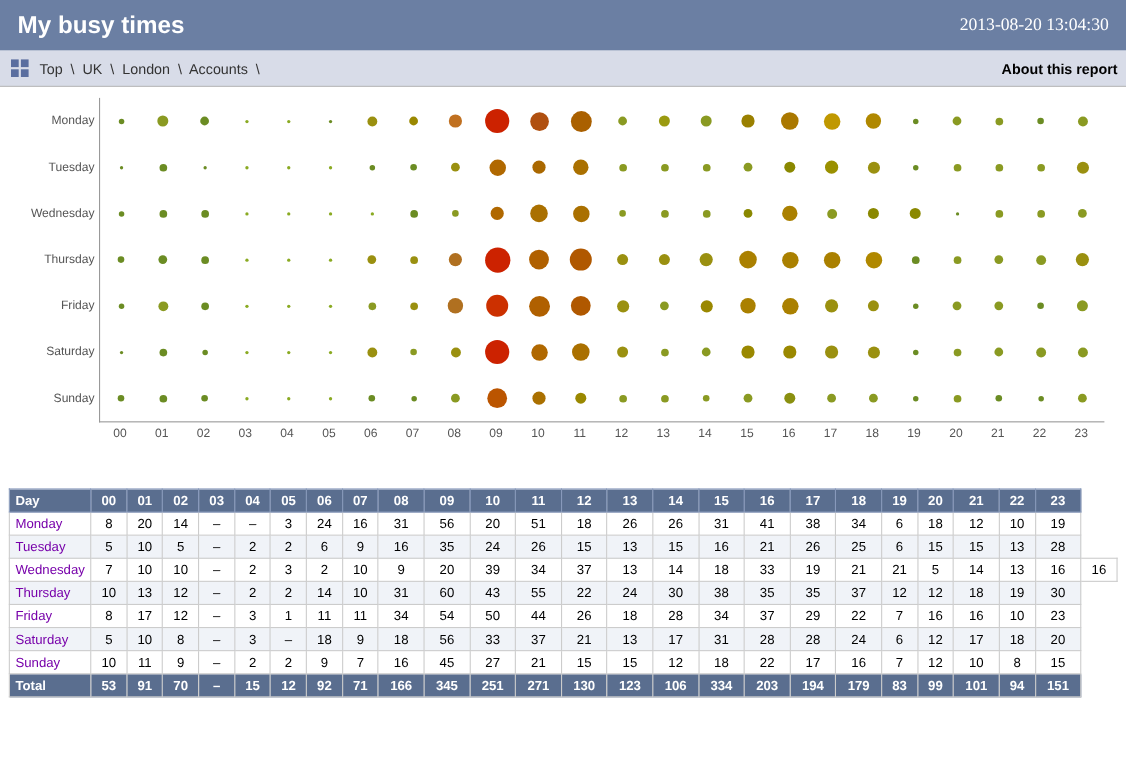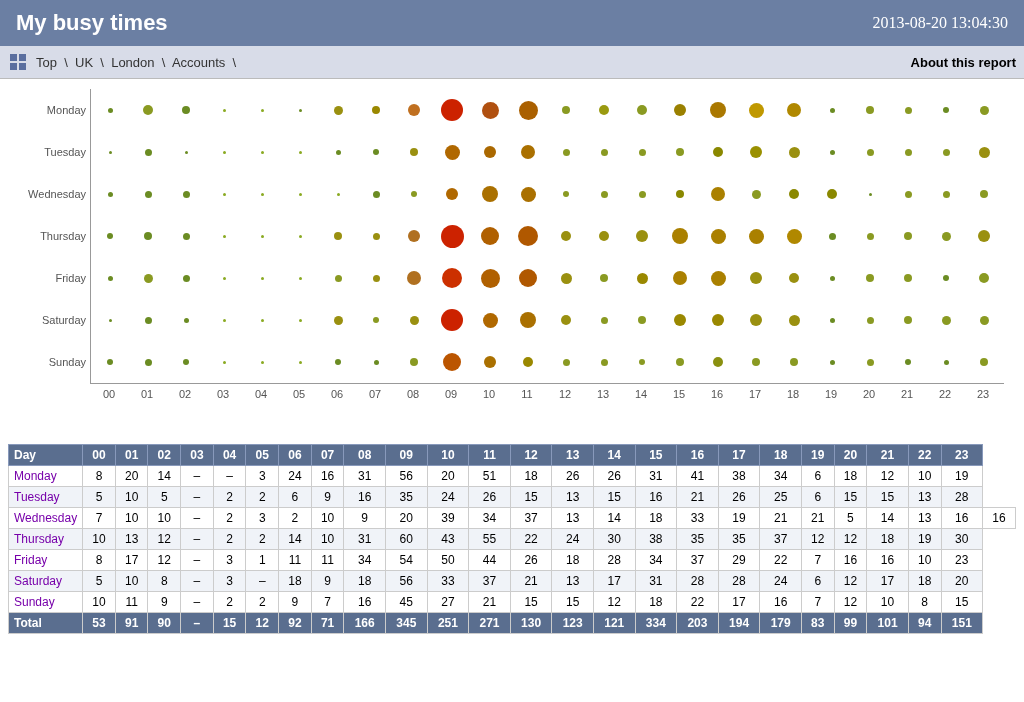--- a/index.html
+++ b/index.html
@@ -972,33 +972,33 @@
           <td>7</td>
           <td>12</td>
           <td>10</td>
           <td>8</td>
           <td>15</td>
         </tr>
         <tr class="total-row">
           <td class="day-name">Total</td>
           <td>53</td>
           <td>91</td>
-          <td>90</td>
+          <td>70</td>
           <td>–</td>
           <td>15</td>
           <td>12</td>
           <td>92</td>
           <td>71</td>
           <td>166</td>
           <td>345</td>
           <td>251</td>
           <td>271</td>
           <td>130</td>
           <td>123</td>
-          <td>121</td>
+          <td>106</td>
           <td>334</td>
           <td>203</td>
           <td>194</td>
           <td>179</td>
           <td>83</td>
           <td>99</td>
           <td>101</td>
           <td>94</td>
           <td>151</td>
         </tr>

